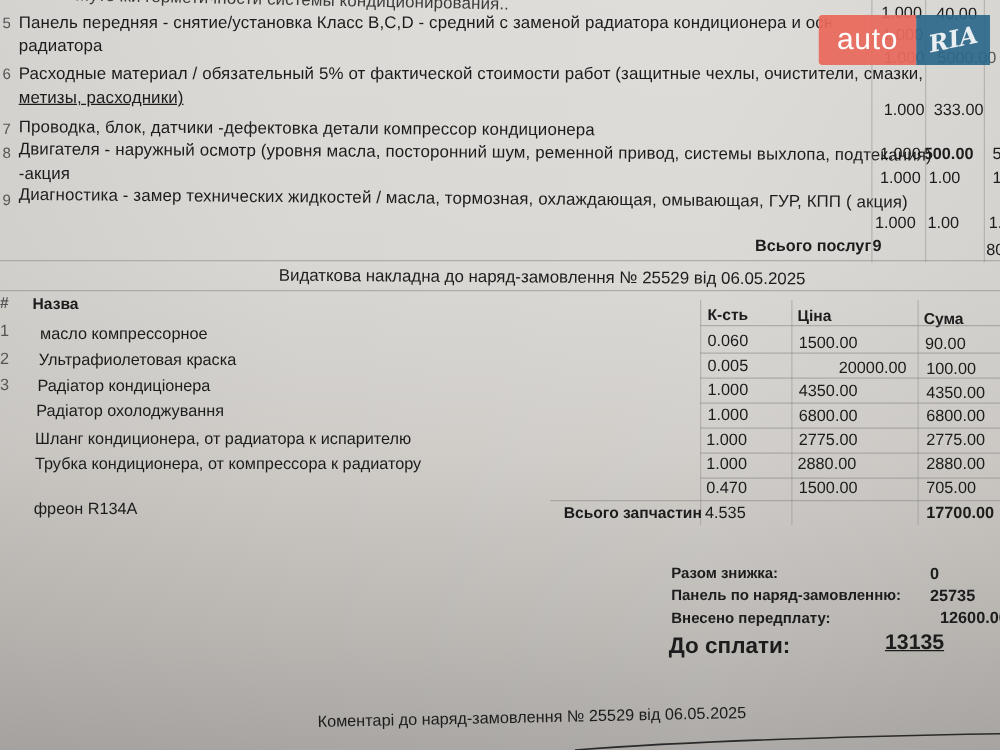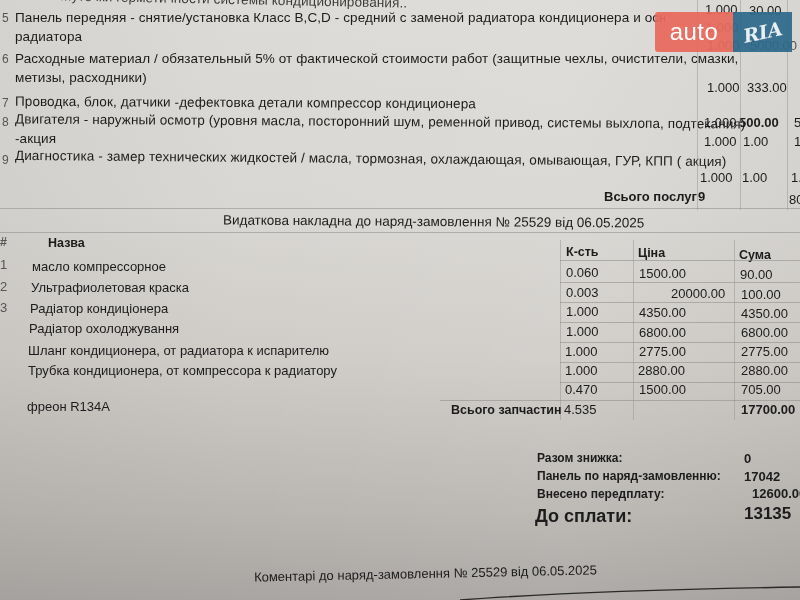--- a/index.html
+++ b/index.html
@@ -55,32 +55,32 @@
   </style>
 </head>
 <body>
 
 <div class="paper">
 
   <div class="abs svc-text" style="left:60px; top:-8px; transform:rotate(1.2deg); opacity:0.85;">
     <span>...утечки герметичности системы кондиционирования..</span>
   </div>
   <div class="abs svc-num" style="left:705px; top:2px;">1.000</div>
-  <div class="abs svc-num" style="left:749px; top:3px;">30.00</div>
+  <div class="abs svc-num" style="left:749px; top:3px;">40.00</div>
 
   <div class="abs rownum" style="left:2px; top:11px;">5</div>
   <div class="abs svc-text" style="left:15px; top:10px; max-width:650px; overflow:hidden;">Панель передняя - снятие/установка Класс B,C,D - средний с заменой радиатора кондиционера и основного</div>
   <div class="abs svc-text" style="left:15px; top:29px;">радиатора</div>
   <div class="abs svc-num" style="left:706px; top:20px; color:#555;">1.000</div>
   <div class="abs svc-num" style="left:707px; top:38px; color:#555;">1.000</div>
   <div class="abs svc-num" style="left:750px; top:38px; color:#555;">5000.00</div>
 
   <div class="abs rownum" style="left:2px; top:52px;">6</div>
   <div class="abs svc-text" style="left:15px; top:51px;">Расходные материал / обязательный 5% от фактической стоимости работ (защитные чехлы, очистители, смазки,</div>
-  <div class="abs svc-text" style="left:15px; top:70px;">метизы, расходники)</div>
+  <div class="abs svc-text" style="left:15px; top:70px;text-decoration:underline;">метизы, расходники)</div>
   <div class="abs svc-num" style="left:707px; top:80px;">1.000</div>
   <div class="abs svc-num" style="left:747px; top:80px;">333.00</div>
 
   <div class="abs rownum" style="left:2px; top:96px;">7</div>
   <div class="abs svc-text" style="left:15px; top:95px; transform:rotate(0.3deg);">Проводка, блок, датчики -дефектовка детали компрессор кондиционера</div>
   <div class="abs svc-num" style="left:704px; top:115px;">1.000</div>
   <div class="abs svc-num" style="left:739px; top:115px;font-weight:bold;">500.00</div>
   <div class="abs svc-num" style="left:794px; top:115px;">5</div>
 
   <div class="abs rownum" style="left:2px; top:115px;">8</div>
@@ -107,38 +107,38 @@
 
   <div class="abs section-title" style="left:223px; top:214px;">Видаткова накладна до наряд-замовлення № 25529 від 06.05.2025</div>
 
   <div class="parts-table">
     <div class="hline" style="left:0; top:0; width:800px;"></div>
     <div class="vline" style="left:560px; top:8px; height:180px;"></div>
     <div class="vline" style="left:633px; top:8px; height:180px;"></div>
     <div class="vline" style="left:734px; top:8px; height:180px;"></div>
 
     <div class="cell hdr" style="left:0px; top:3px; color:#555;">#</div>
-    <div class="cell hdr" style="left:48px; top:4px;text-align:center;">Назва</div>
+    <div class="cell hdr" style="left:26px; top:4px;text-align:center;">Назва</div>
     <div class="cell hdr" style="left:566px; top:13px;">К-сть</div>
     <div class="cell hdr" style="left:638px; top:14px;">Ціна</div>
     <div class="cell hdr" style="left:739px; top:16px;text-align:center;">Сума</div>
     <div class="hline" style="left:560px; top:28px; width:240px;"></div>
 
     <div>
       <div class="cell rownum" style="left:0; top:25px;">1</div>
       <div class="cell" style="left:32px; top:27px;">масло компрессорное</div>
       <div class="cell" style="left:566px; top:33px;">0.060</div>
       <div class="cell" style="left:639px; top:34px;">1500.00</div>
       <div class="cell" style="left:740px; top:35px;">90.00</div>
     </div>
     <div class="hline" style="left:560px; top:50px; width:240px;"></div>
     <div>
       <div class="cell rownum" style="left:0; top:47px;">2</div>
       <div class="cell" style="left:31px; top:48px;">Ультрафиолетовая краска</div>
-      <div class="cell" style="left:566px; top:53px;">0.003</div>
+      <div class="cell" style="left:566px; top:53px;">0.005</div>
       <div class="cell" style="left:639px; top:54px;margin-left:32px;">20000.00</div>
       <div class="cell" style="left:741px; top:55px;">100.00</div>
     </div>
     <div class="hline" style="left:560px; top:70px; width:240px;"></div>
     <div>
       <div class="cell rownum" style="left:0; top:68px;">3</div>
       <div class="cell" style="left:30px; top:69px;">Радіатор кондиціонера</div>
       <div class="cell" style="left:566px; top:72px;">1.000</div>
       <div class="cell" style="left:639px; top:73px;">4350.00</div>
       <div class="cell" style="left:741px; top:74px;">4350.00</div>
@@ -175,25 +175,25 @@
 
     <div class="cell bold" style="left:451px; top:171px; font-size:12.5px;">Всього запчастин</div>
     <div class="cell" style="left:564px; top:170px;">4.535</div>
     <div class="cell bold" style="left:741px; top:170px;">17700.00</div>
   </div>
 
   <div>
     <div class="abs summary-label" style="left:537px; top:451px;">Разом знижка:</div>
     <div class="abs summary-value" style="left:744px; top:451px;">0</div>
     <div class="abs summary-label" style="left:537px; top:469px;">Панель по наряд-замовленню:</div>
-    <div class="abs summary-value" style="left:744px; top:469px;">17042</div>
+    <div class="abs summary-value" style="left:744px; top:469px;">25735</div>
     <div class="abs summary-label" style="left:537px; top:487px;">Внесено передплату:</div>
     <div class="abs summary-value" style="left:752px; top:486px;">12600.00</div>
     <div class="abs due-label" style="left:535px; top:506px;">До сплати:</div>
-    <div class="abs due-value" style="left:744px; top:504px;">13135</div>
+    <div class="abs due-value" style="left:708px; top:504px;text-decoration:underline;">13135</div>
   </div>
 
   <div class="abs section-title" style="left:254px; top:566px; transform:rotate(-1.2deg); font-size:13px;">Коментарі до наряд-замовлення № 25529 від 06.05.2025</div>
   <svg class="underline-curve" viewBox="0 0 345 20">
     <path d="M5 17 Q 120 8 345 4" stroke="#2a2a2a" stroke-width="1.3" fill="none"></path>
   </svg>
 
   <div class="watermark">
     <div class="wm-auto">auto</div>
     <div class="wm-ria">

